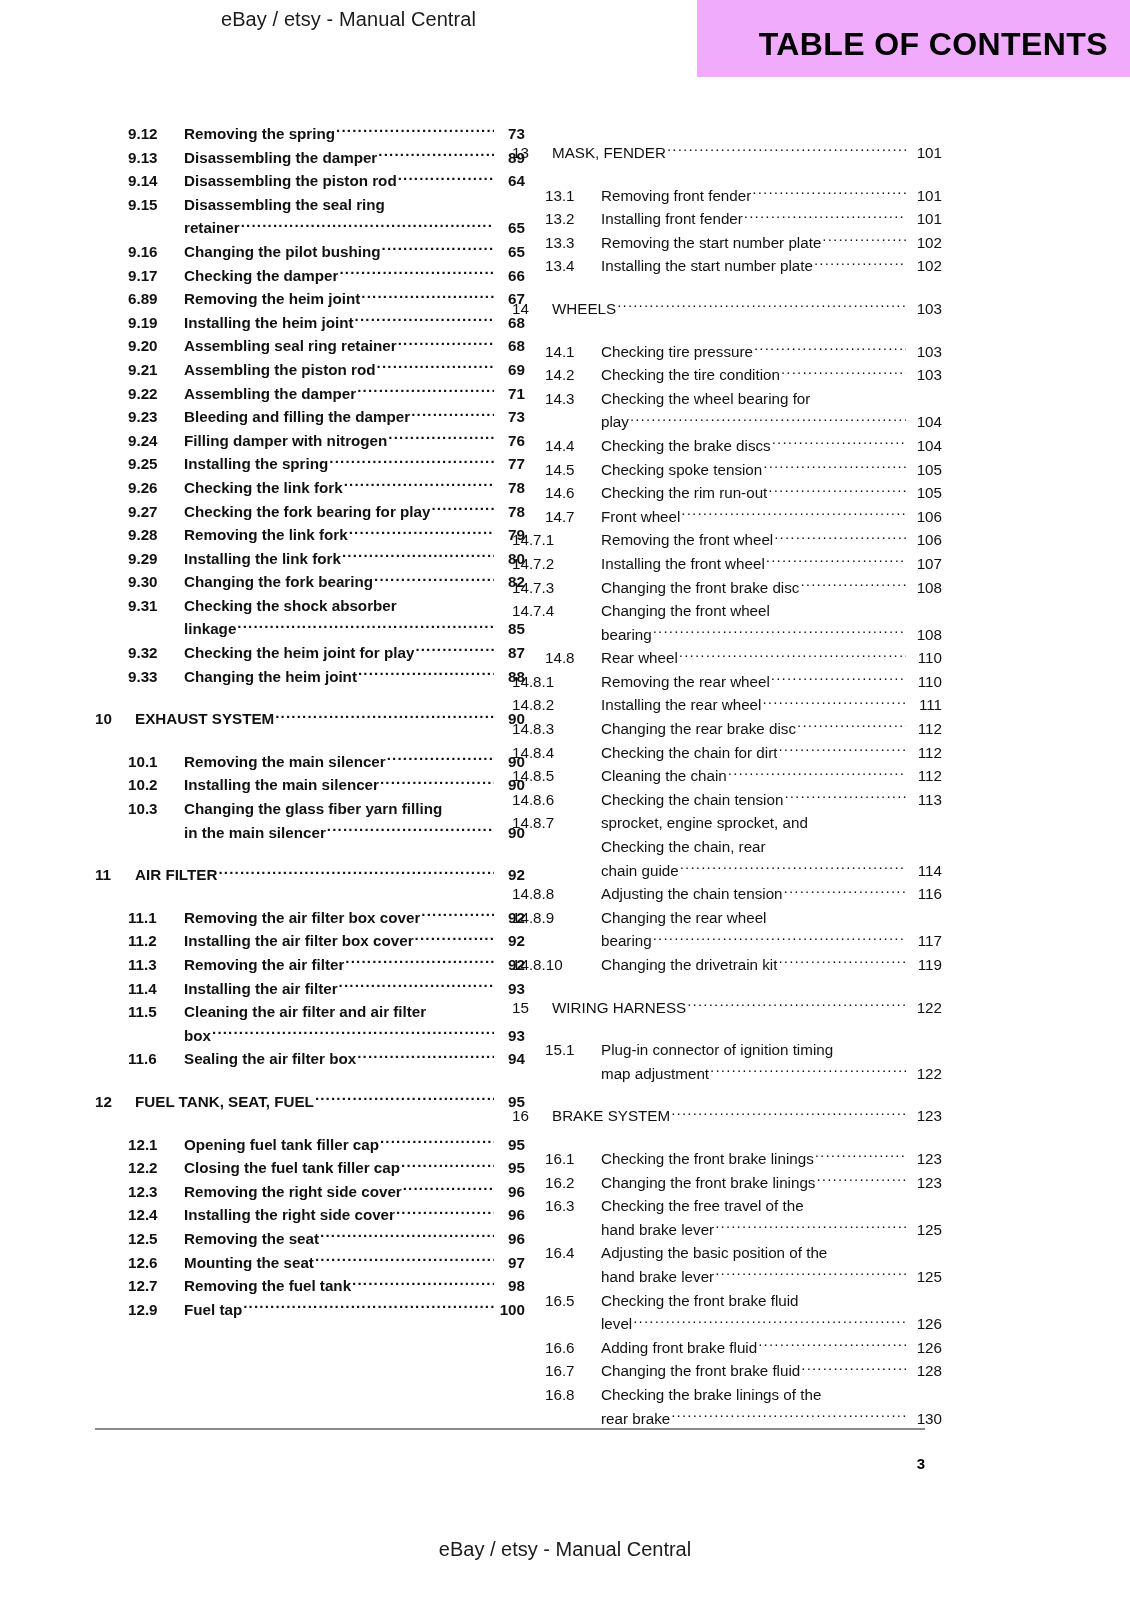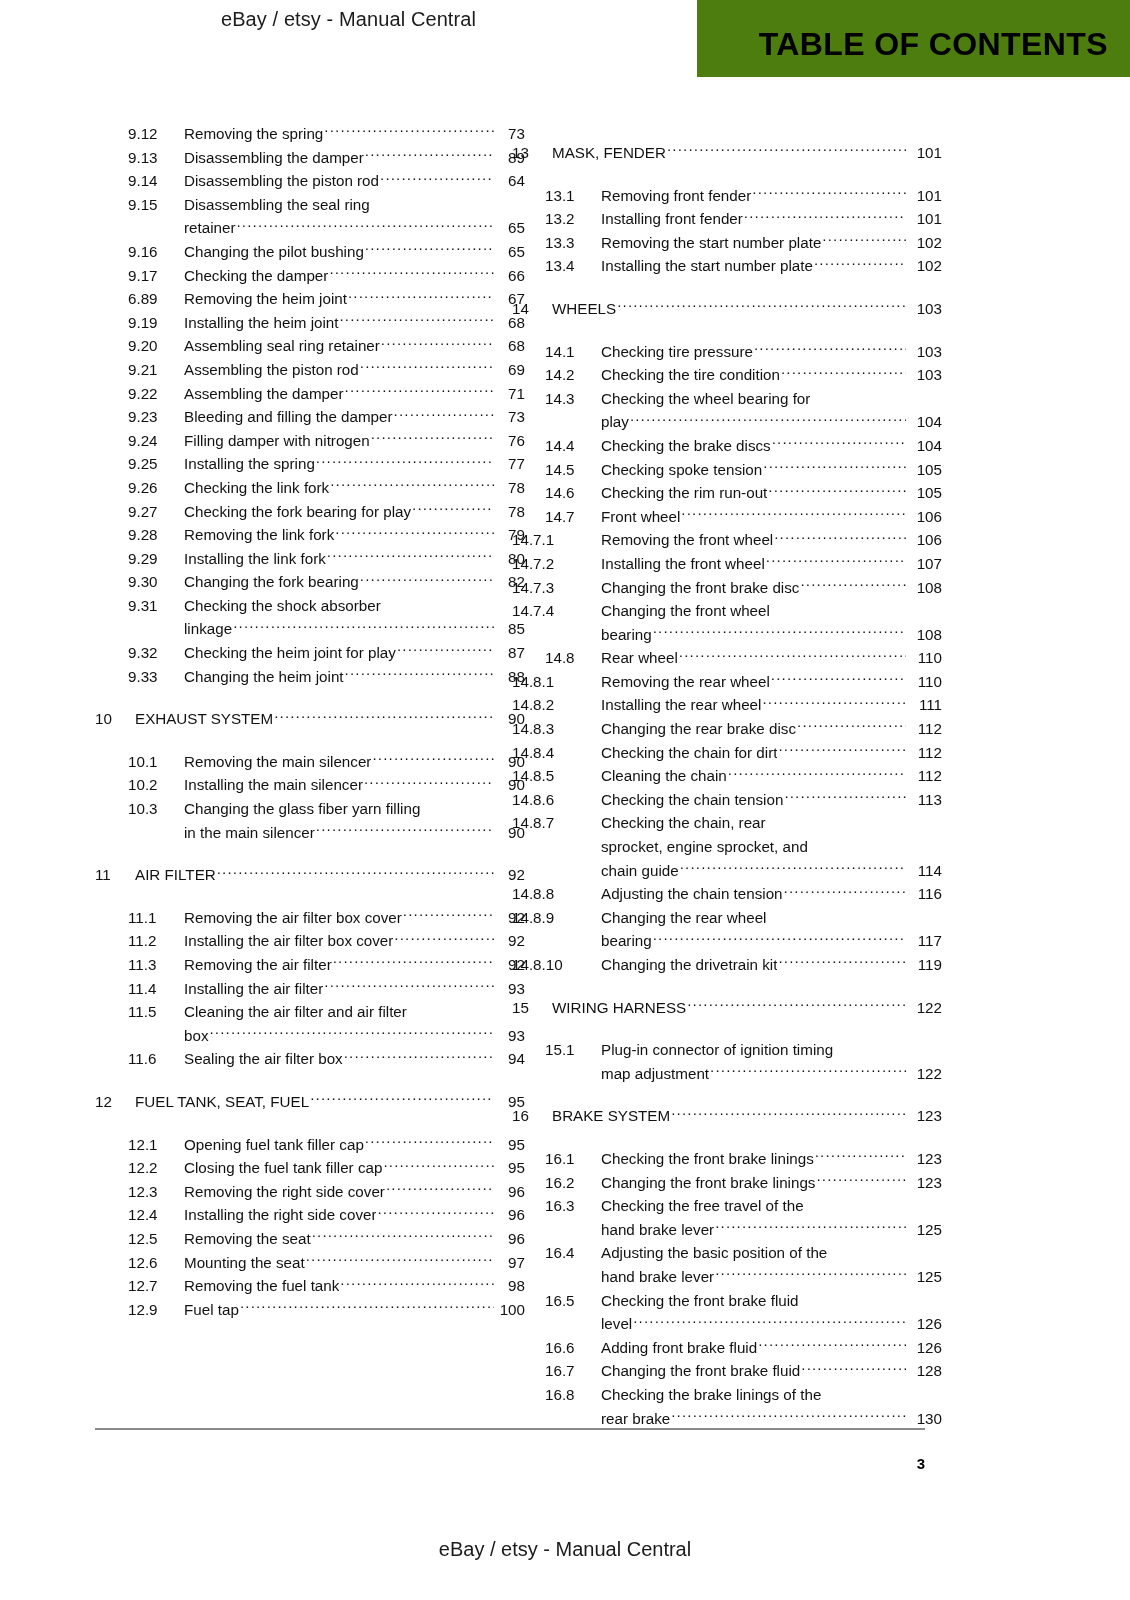--- a/index.html
+++ b/index.html
@@ -33,21 +33,21 @@
     font-size: 20px;
     color: #1b1b1b;
     letter-spacing: 0.1px;
   }
   .toc-banner {
     position: absolute;
     left: 697px;
     top: 0;
     width: 433px;
     height: 77px;
-    background: #4d7c0f;
+    background: #f0abfc;
   }
   .toc-banner-label {
     position: absolute;
     left: 0;
     right: 22px;
     bottom: 14px;
     text-align: right;
     font-size: 32px;
     font-weight: bold;
     letter-spacing: 0.4px;
@@ -59,21 +59,21 @@
     position: absolute;
     top: 122px;
     left: 0;
     width: 1130px;
   }
   .toc-column {
     position: absolute;
     top: 0;
     width: 430px;
   }
-  .toc-column.left  { left: 95px; }
+  .toc-column.left  { left: 95px; font-weight: bold; }
   .toc-column.right { left: 512px; }
 
   
   .entry {
     display: flex;
     align-items: flex-start;
     font-size: 15.2px;
     line-height: 23.6px;
     color: #111111;
   }
@@ -860,25 +860,25 @@
             <span class="txt">Checking the chain tension</span>
             <span class="leader"></span>
             <span class="pg">113</span>
           </div>
         </div>
       </div>
       <div class="entry lvl3">
         <div class="num">14.8.7</div>
         <div class="body">
           <div class="ln nodots">
+            <span class="txt">sprocket, engine sprocket, and</span>
+            <span class="leader"></span>
+          </div>
+          <div class="ln nodots">
             <span class="txt">Checking the chain, rear</span>
-            <span class="leader"></span>
-          </div>
-          <div class="ln nodots">
-            <span class="txt">sprocket, engine sprocket, and</span>
             <span class="leader"></span>
           </div>
           <div class="ln">
             <span class="txt">chain guide</span>
             <span class="leader"></span>
             <span class="pg">114</span>
           </div>
         </div>
       </div>
       <div class="entry lvl3">

